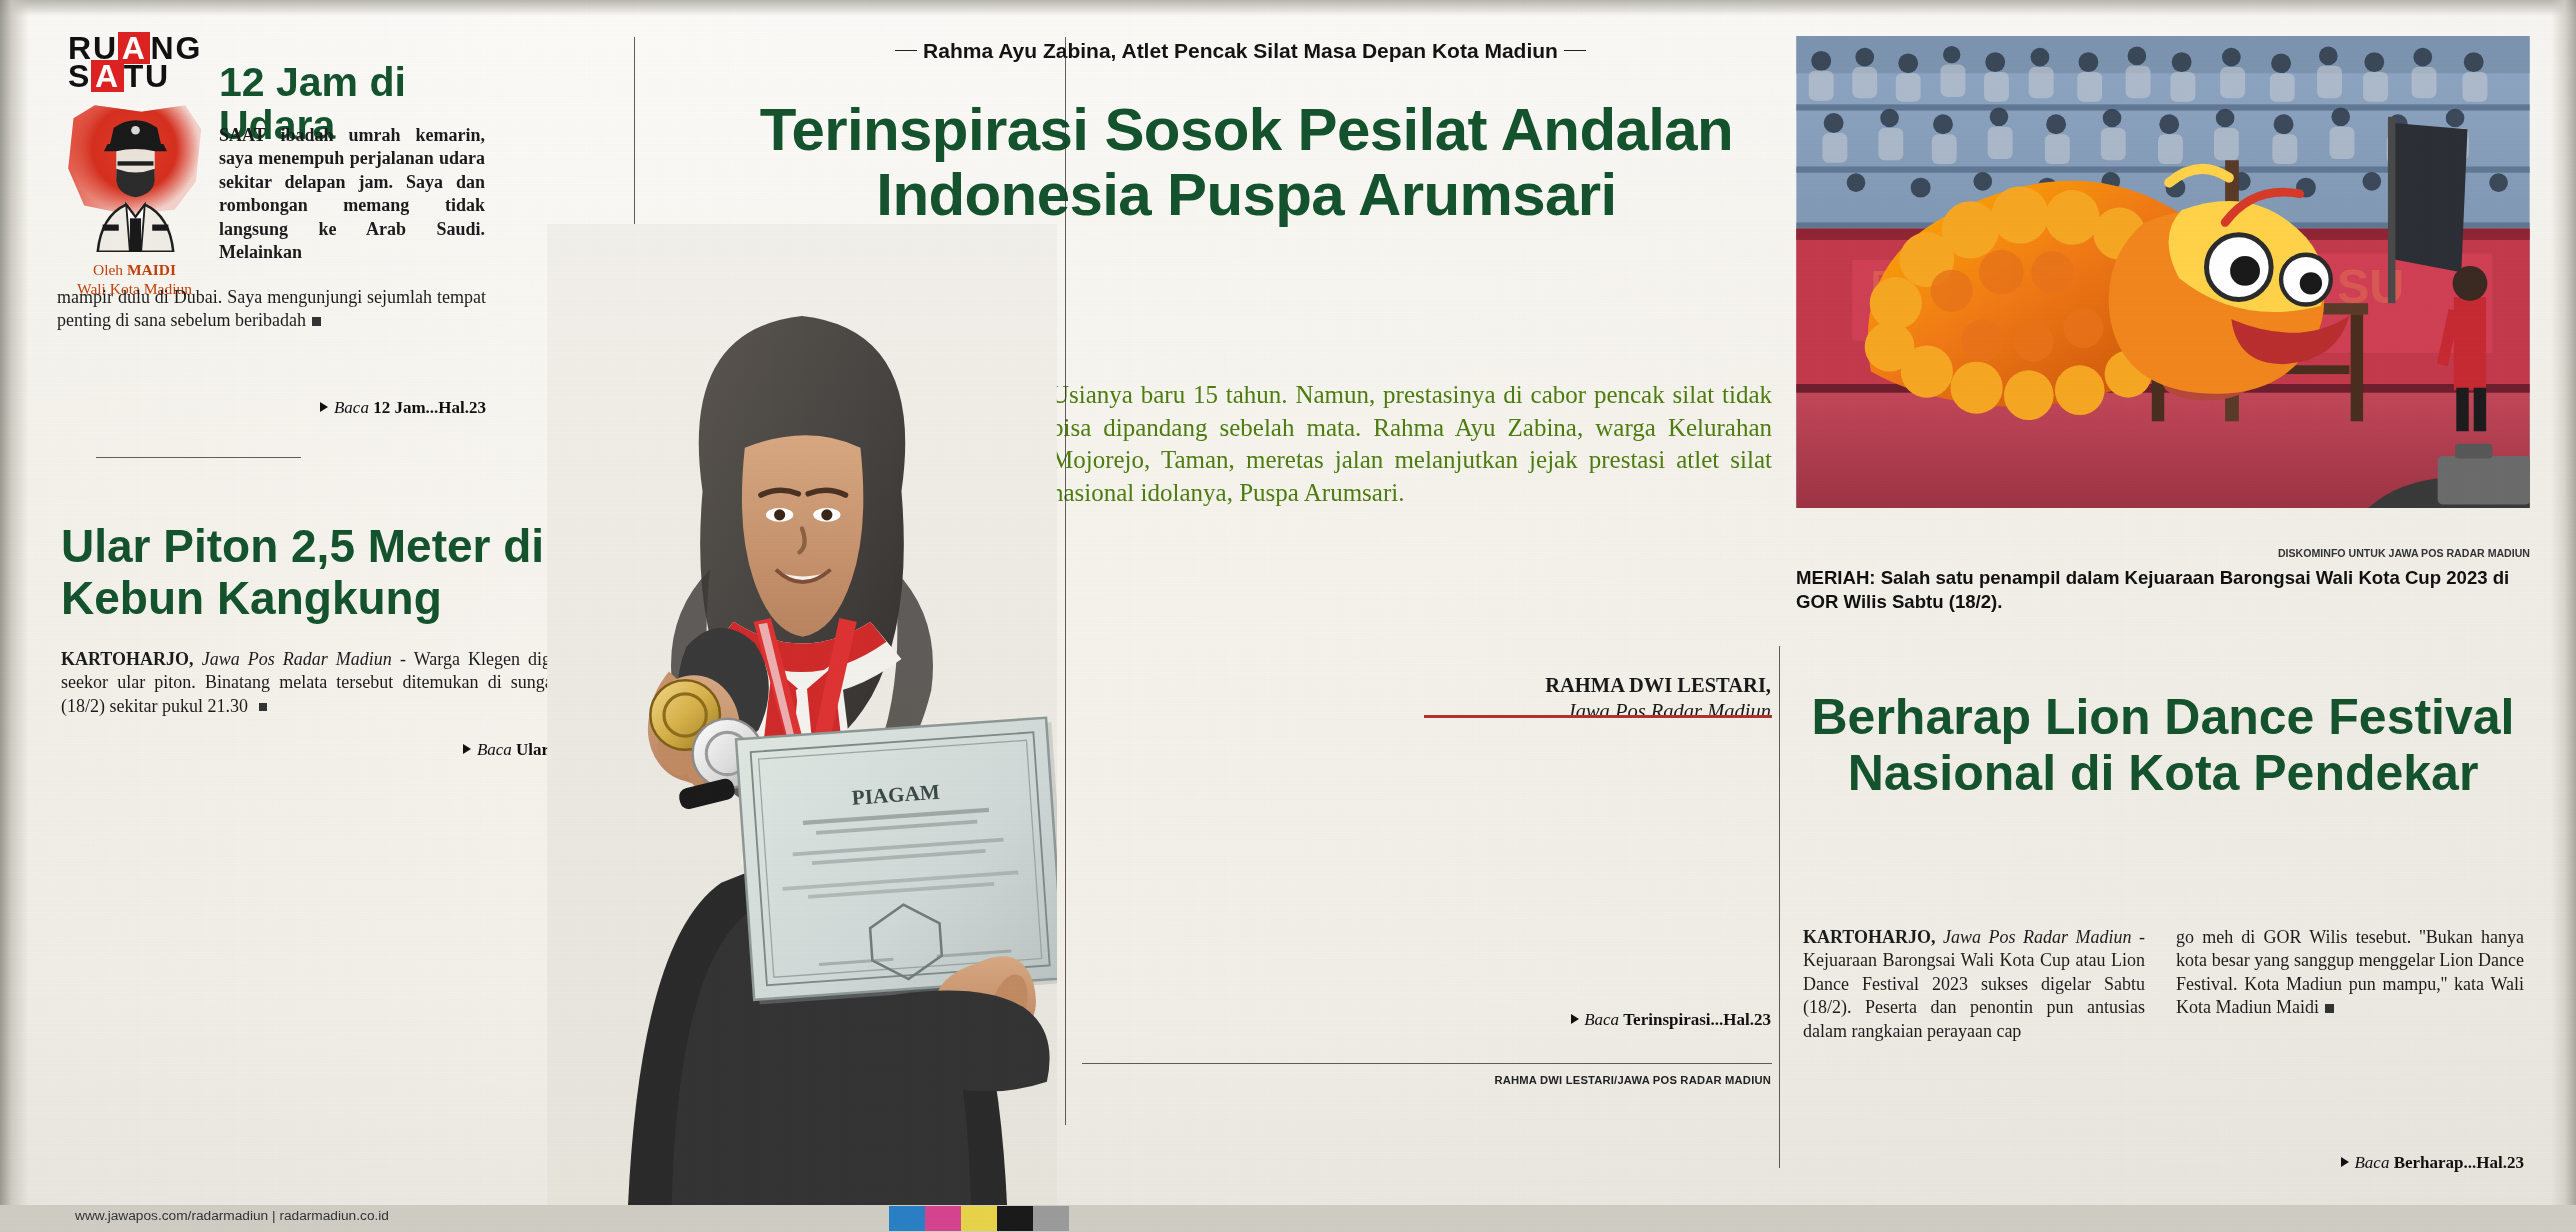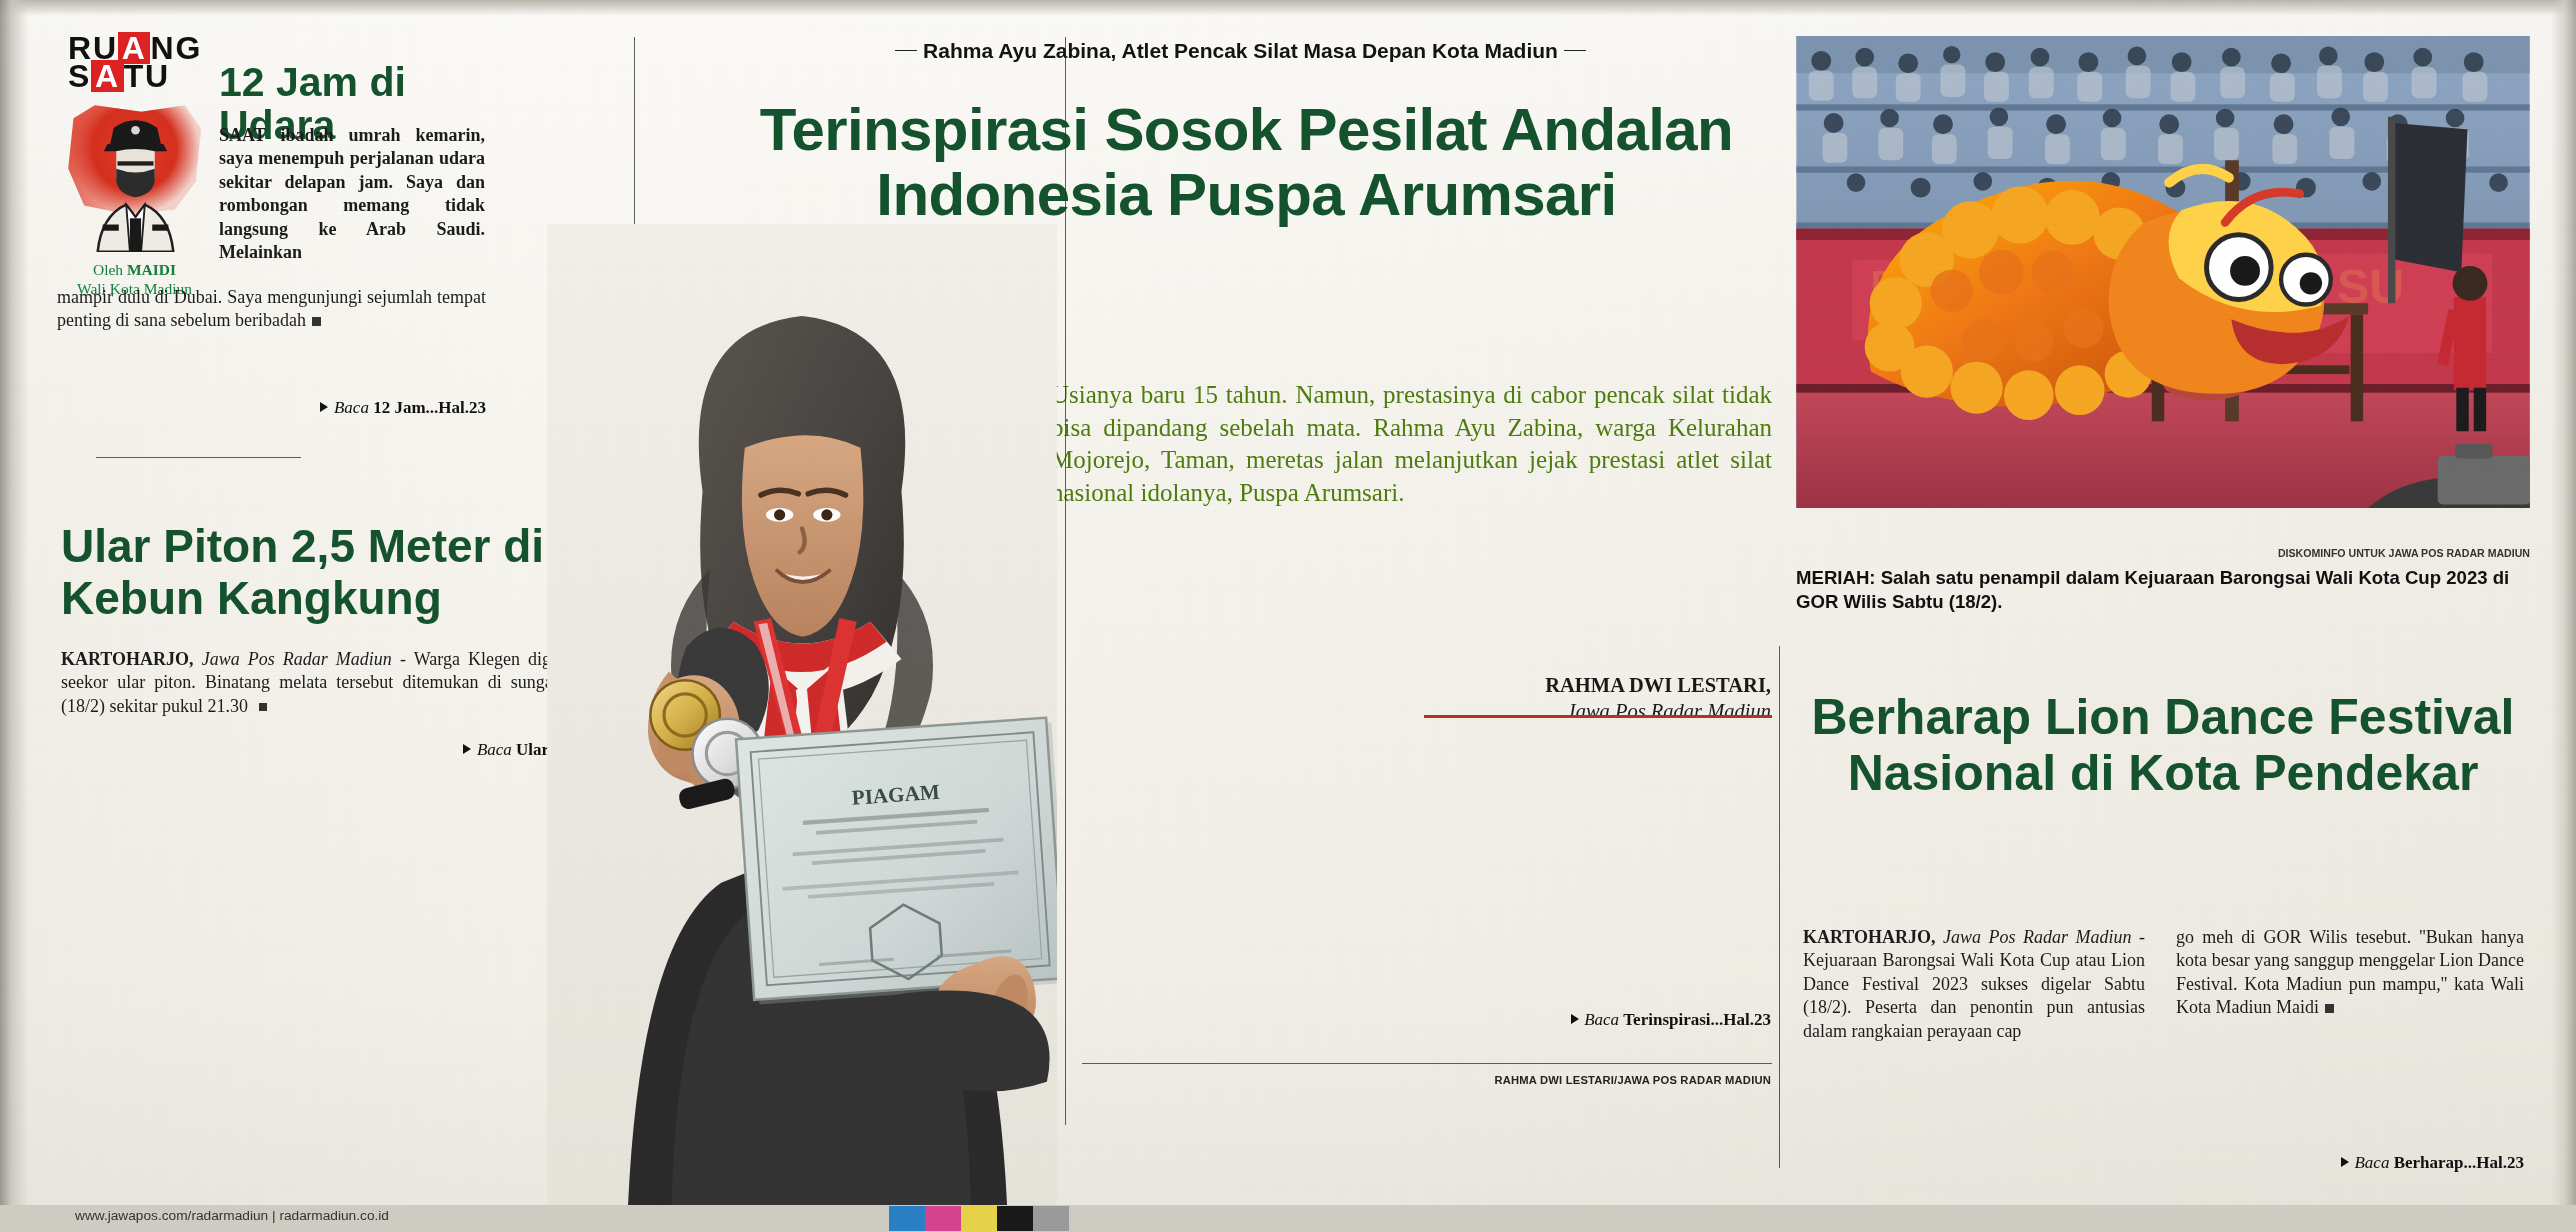--- a/index.html
+++ b/index.html
@@ -125,21 +125,21 @@
   }
   .portrait .silh {
     position:absolute; left:32px; top:10px; width:93px; height:143px;
   }
   .caption-oleh {
     position:absolute; left:57px; top:260px; width:155px;
     text-align:center;
     font-family:"Liberation Serif", serif;
     font-size: 15.5px;
     line-height:1.25;
-    color:#15803d;
+    color:#c2410c;
   }
   .caption-oleh b { font-weight:700; }
 
   #c1-head {
     position:absolute; left:219px; top:31px; width:267px;
     font-size: 41px;
   }
   #c1-body {
     position:absolute; left:219px; top:124px; width:266px;
   }

